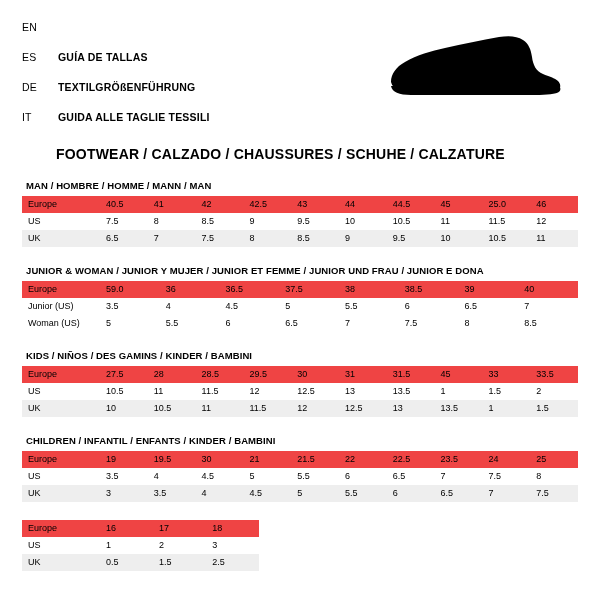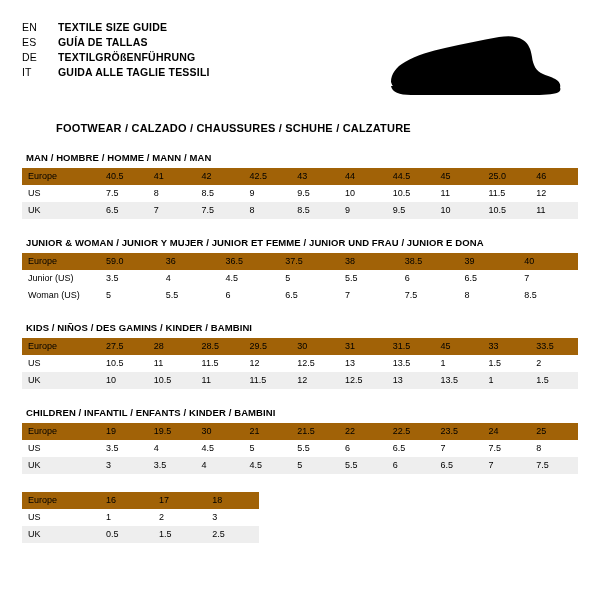--- a/index.html
+++ b/index.html
@@ -24,21 +24,21 @@
 
   
   .header {
     display: flex;
     align-items: flex-start;
     justify-content: space-between;
   }
   .lang-block {
     display: flex;
     flex-direction: column;
-    gap: 1px;
+    gap: 16px;
     padding-top: 2px;
   }
   .lang-row {
     display: flex;
     font-size: 10.5px;
     line-height: 14px;
     letter-spacing: 0.2px;
   }
   .lang-code {
     width: 36px;
@@ -55,24 +55,24 @@
     height: 78px;
     margin-right: 10px;
     margin-top: 12px;
     display: flex;
     align-items: center;
     justify-content: center;
   }
   .shoe-wrap svg { display: block; }
 
   .section-title {
-    font-size: 11px;
+    font-size: 14px;
     font-weight: bold;
     letter-spacing: 0.2px;
-    margin-top: 14px;
+    margin-top: 22px;
     padding-left: 34px;
   }
 
   
   .group {
     margin-top: 18px;
   }
   .group-title {
     font-size: 9.5px;
     font-weight: bold;
@@ -85,21 +85,21 @@
     table-layout: fixed;
     font-size: 9px;
   }
   table.sizes td {
     padding: 3px 0 3px 6px;
     line-height: 11px;
     text-align: left;
     white-space: nowrap;
   }
   table.sizes tr.head td {
-    background: #a16207;
+    background: #ef4444;
   }
   table.sizes tr.odd td {
     background: #ffffff;
   }
   table.sizes tr.even td {
     background: #eeeeee;
   }
   td.label {
     width: 72px;
   }
@@ -110,21 +110,20 @@
 </style>
 </head>
 <body>
 
 <div class="page">
 
   <div class="header">
     <div class="lang-block">
       <div class="lang-row">
         <span class="lang-code">EN</span>
-        <span class="lang-title">TEXTILE SIZE GUIDE</span>
       </div>
       <div class="lang-row">
         <span class="lang-code">ES</span>
         <span class="lang-title">GUÍA DE TALLAS</span>
       </div>
       <div class="lang-row">
         <span class="lang-code">DE</span>
         <span class="lang-title">TEXTILGRÖßENFÜHRUNG</span>
       </div>
       <div class="lang-row">

